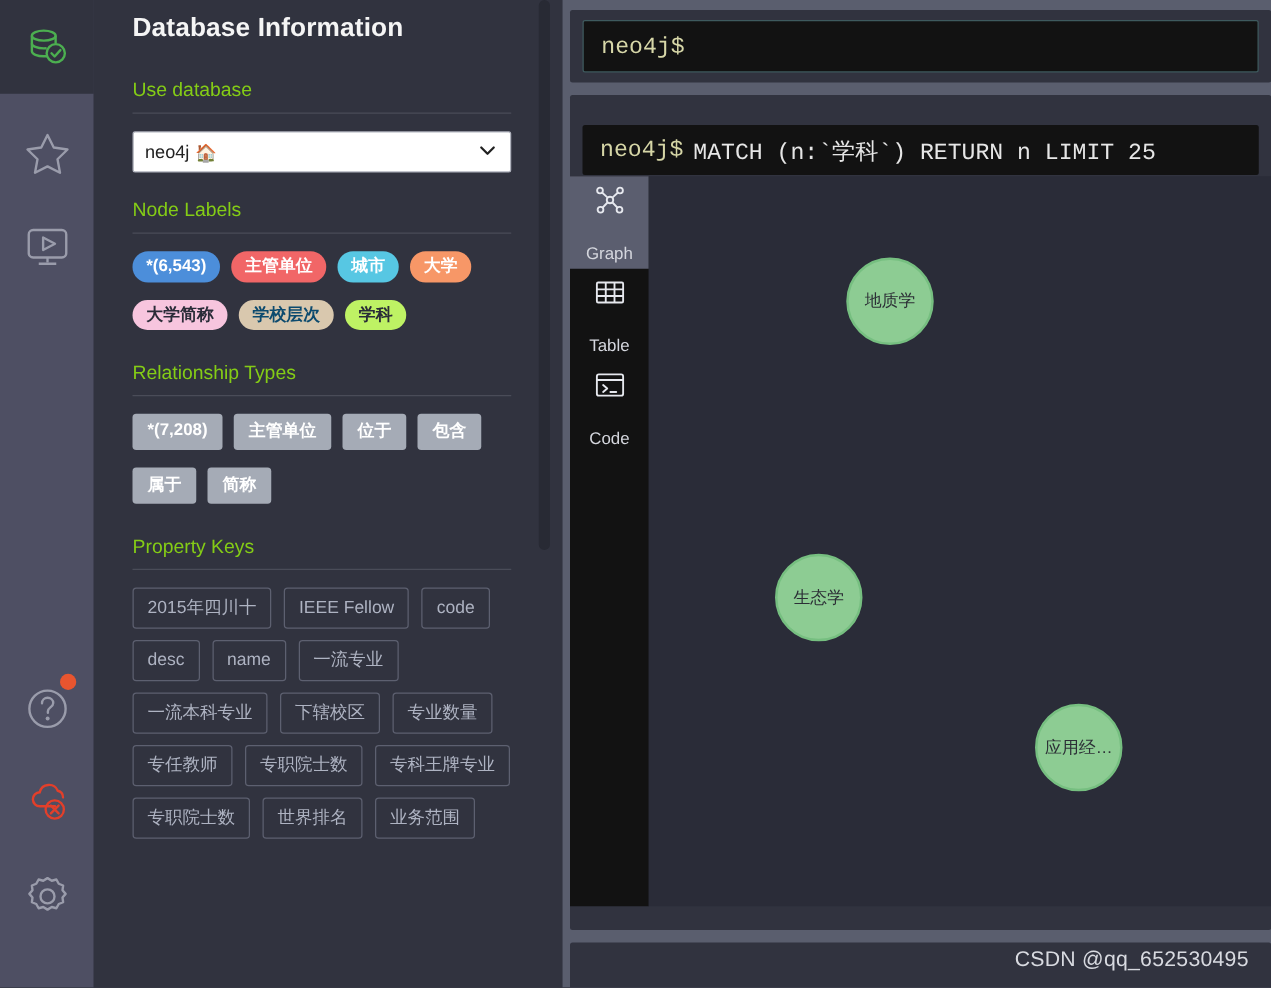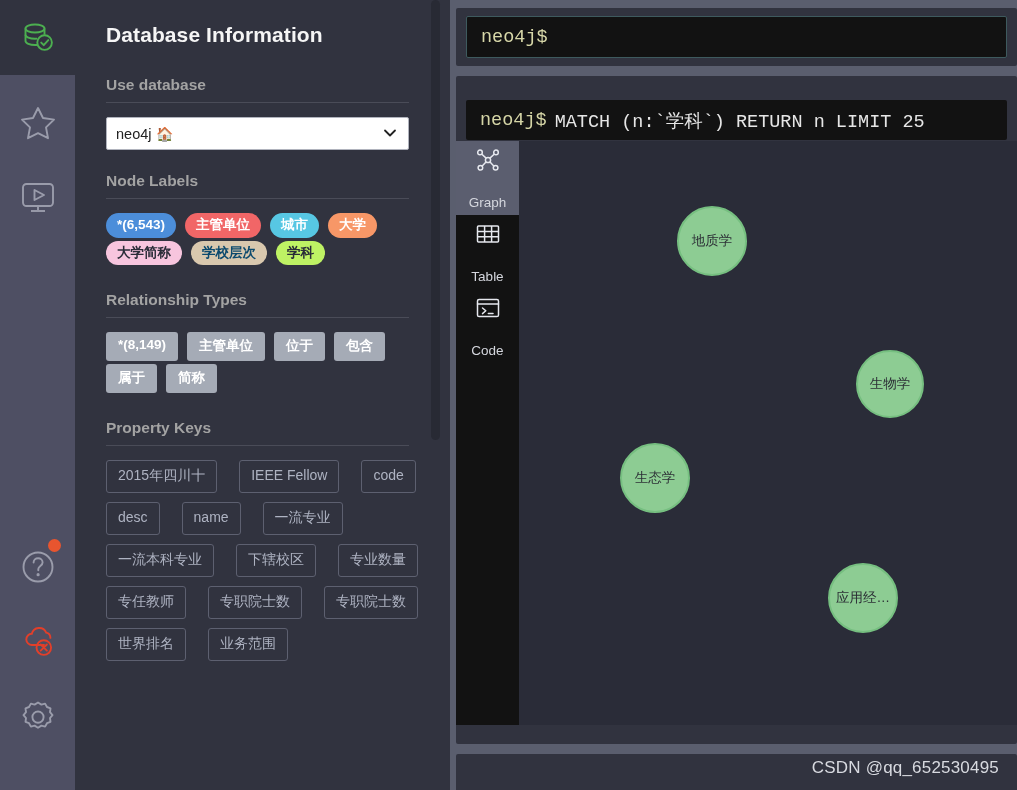--- a/index.html
+++ b/index.html
@@ -43,25 +43,25 @@
   .dbinfo {
     width: 375px; flex: 0 0 375px;
     height: 790px;
     background: #31333f;
     position: relative;
     overflow: hidden;
   }
   .dbinfo-inner { padding: 0 0 0 31px; }
   .panel-title {
     font-size: 21px; font-weight: bold; color: #f5f5f5;
-    padding-top: 23px; padding-bottom: 18px;
+    padding-top: 11px; padding-bottom: 18px;
     letter-spacing: .1px;
   }
   .sect-head {
-    font-size: 15.5px; font-weight: bold; color: #a3a3a3;
+    font-size: 15.5px; font-weight: normal; color: #84cc16;
     margin-top: 11px;
     padding-bottom: 8px;
   }
   .sect-rule {
     border-bottom: 1px solid #4a4c58;
     width: 303px;
     margin-bottom: 14px;
   }
   .db-select {
     width: 303px; height: 33px;
@@ -70,21 +70,21 @@
     padding: 0 9px;
     font-size: 14.5px; color: #222;
     position: relative;
     cursor: pointer;
   }
   .db-select .chev {
     position: absolute; right: 10px; top: 50%; transform: translateY(-50%);
   }
   .home-emoji { margin-left: 5px; font-size: 14px; }
 
-  .chips { display: flex; flex-wrap: wrap; gap: 3px 9px; width: 320px; }
+  .chips { display: flex; flex-wrap: wrap; gap: 14px 9px; width: 320px; }
   .chip {
     border-radius: 14px;
     padding: 4px 11px 5px;
     font-size: 13.5px;
     font-weight: bold;
     line-height: 1.15;
     white-space: nowrap;
     cursor: pointer;
     color: #fff;
   }
@@ -97,21 +97,21 @@
   }
   .pk-chip {
     background: transparent;
     border: 1px solid #5d6070;
     border-radius: 3px;
     color: #aeb3c2;
     padding: 6px 11px 7px;
     font-size: 14px;
     white-space: nowrap; cursor: pointer;
   }
-  .pk-wrap { display: flex; flex-wrap: wrap; gap: 9px 22px; width: 318px; }
+  .pk-wrap { display: flex; flex-wrap: wrap; gap: 9px 10px; width: 318px; }
 
   .panel-scrollbar {
     position: absolute;
     right: 10px; top: 0;
     width: 9px; height: 440px;
     background: #282a34;
     border-radius: 5px;
     cursor: pointer;
   }
 
@@ -295,21 +295,21 @@
           <div class="chip" style="background: rgb(87, 199, 227); color: rgb(255, 255, 255);">城市</div>
           <div class="chip" style="background: rgb(247, 151, 103); color: rgb(255, 255, 255);">大学</div>
           <div class="chip" style="background: rgb(247, 197, 222); color: rgb(42, 44, 56);">大学简称</div>
           <div class="chip" style="background: rgb(217, 200, 174); color: #0c4a6e;">学校层次</div>
           <div class="chip" style="background: #bef264; color: rgb(42, 44, 56);">学科</div>
         </div>
 
       <div class="sect-head" style="margin-top:26px">Relationship Types</div>
       <div class="sect-rule"></div>
       <div class="chips" id="rel-types">
-          <div class="rel-chip">*(8,149)</div>
+          <div class="rel-chip">*(7,208)</div>
           <div class="rel-chip">主管单位</div>
           <div class="rel-chip">位于</div>
           <div class="rel-chip">包含</div>
           <div class="rel-chip">属于</div>
           <div class="rel-chip">简称</div>
         </div>
 
       <div class="sect-head" style="margin-top:26px">Property Keys</div>
       <div class="sect-rule"></div>
       <div class="pk-wrap" id="prop-keys">
@@ -317,20 +317,21 @@
           <div class="pk-chip">IEEE Fellow</div>
           <div class="pk-chip">code</div>
           <div class="pk-chip">desc</div>
           <div class="pk-chip">name</div>
           <div class="pk-chip">一流专业</div>
           <div class="pk-chip">一流本科专业</div>
           <div class="pk-chip">下辖校区</div>
           <div class="pk-chip">专业数量</div>
           <div class="pk-chip">专任教师</div>
           <div class="pk-chip">专职院士数</div>
+          <div class="pk-chip">专科王牌专业</div>
           <div class="pk-chip">专职院士数</div>
           <div class="pk-chip">世界排名</div>
           <div class="pk-chip">业务范围</div>
         </div>
 
     </div>
     <div class="panel-scrollbar"></div>
   </div>
 
   <div class="stream">
@@ -378,21 +379,20 @@
                   <path d="M2.5 9 H23.5"></path>
                   <path d="M7.5 13 L10.8 15.8 L7.5 18.6"></path>
                   <path d="M13.3 18.6 H18"></path>
                 </svg>
               </span>
               <span>Code</span>
             </div>
           </div>
         <div class="graph-canvas" id="graph-canvas">
             <div class="gnode" style="width: 70px; height: 70px; left: 158px; top: 65px; background: rgb(141, 204, 147); border-color: rgb(118, 191, 128);">地质学</div>
-            <div class="gnode" style="width: 68px; height: 68px; left: 337px; top: 209px; background: rgb(141, 204, 147); border-color: rgb(118, 191, 128);">生物学</div>
             <div class="gnode" style="width: 70px; height: 70px; left: 101px; top: 302px; background: rgb(141, 204, 147); border-color: rgb(118, 191, 128);">生态学</div>
             <div class="gnode" style="width: 70px; height: 70px; left: 309px; top: 422px; background: rgb(141, 204, 147); border-color: rgb(118, 191, 128);">应用经…</div>
           </div>
       </div>
     </div>
 
     <div class="card card-3"></div>
 
     <div class="watermark">CSDN @qq_652530495</div>
   </div>

